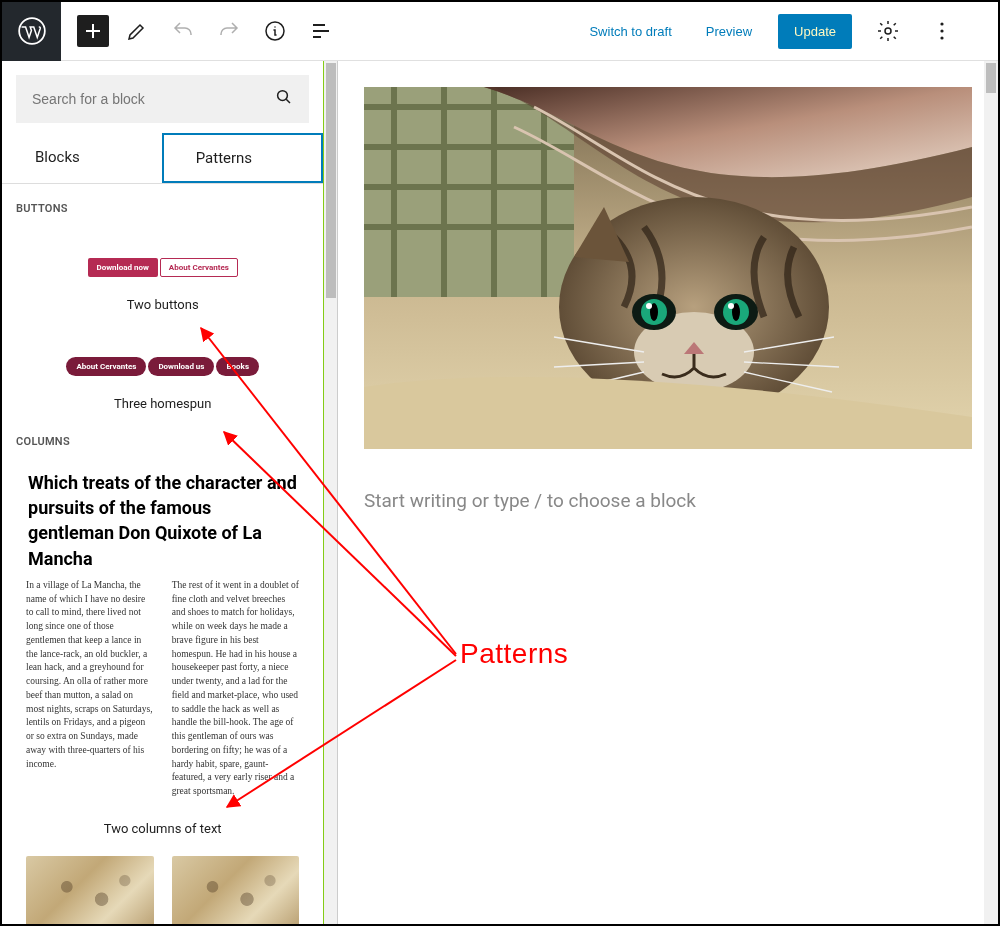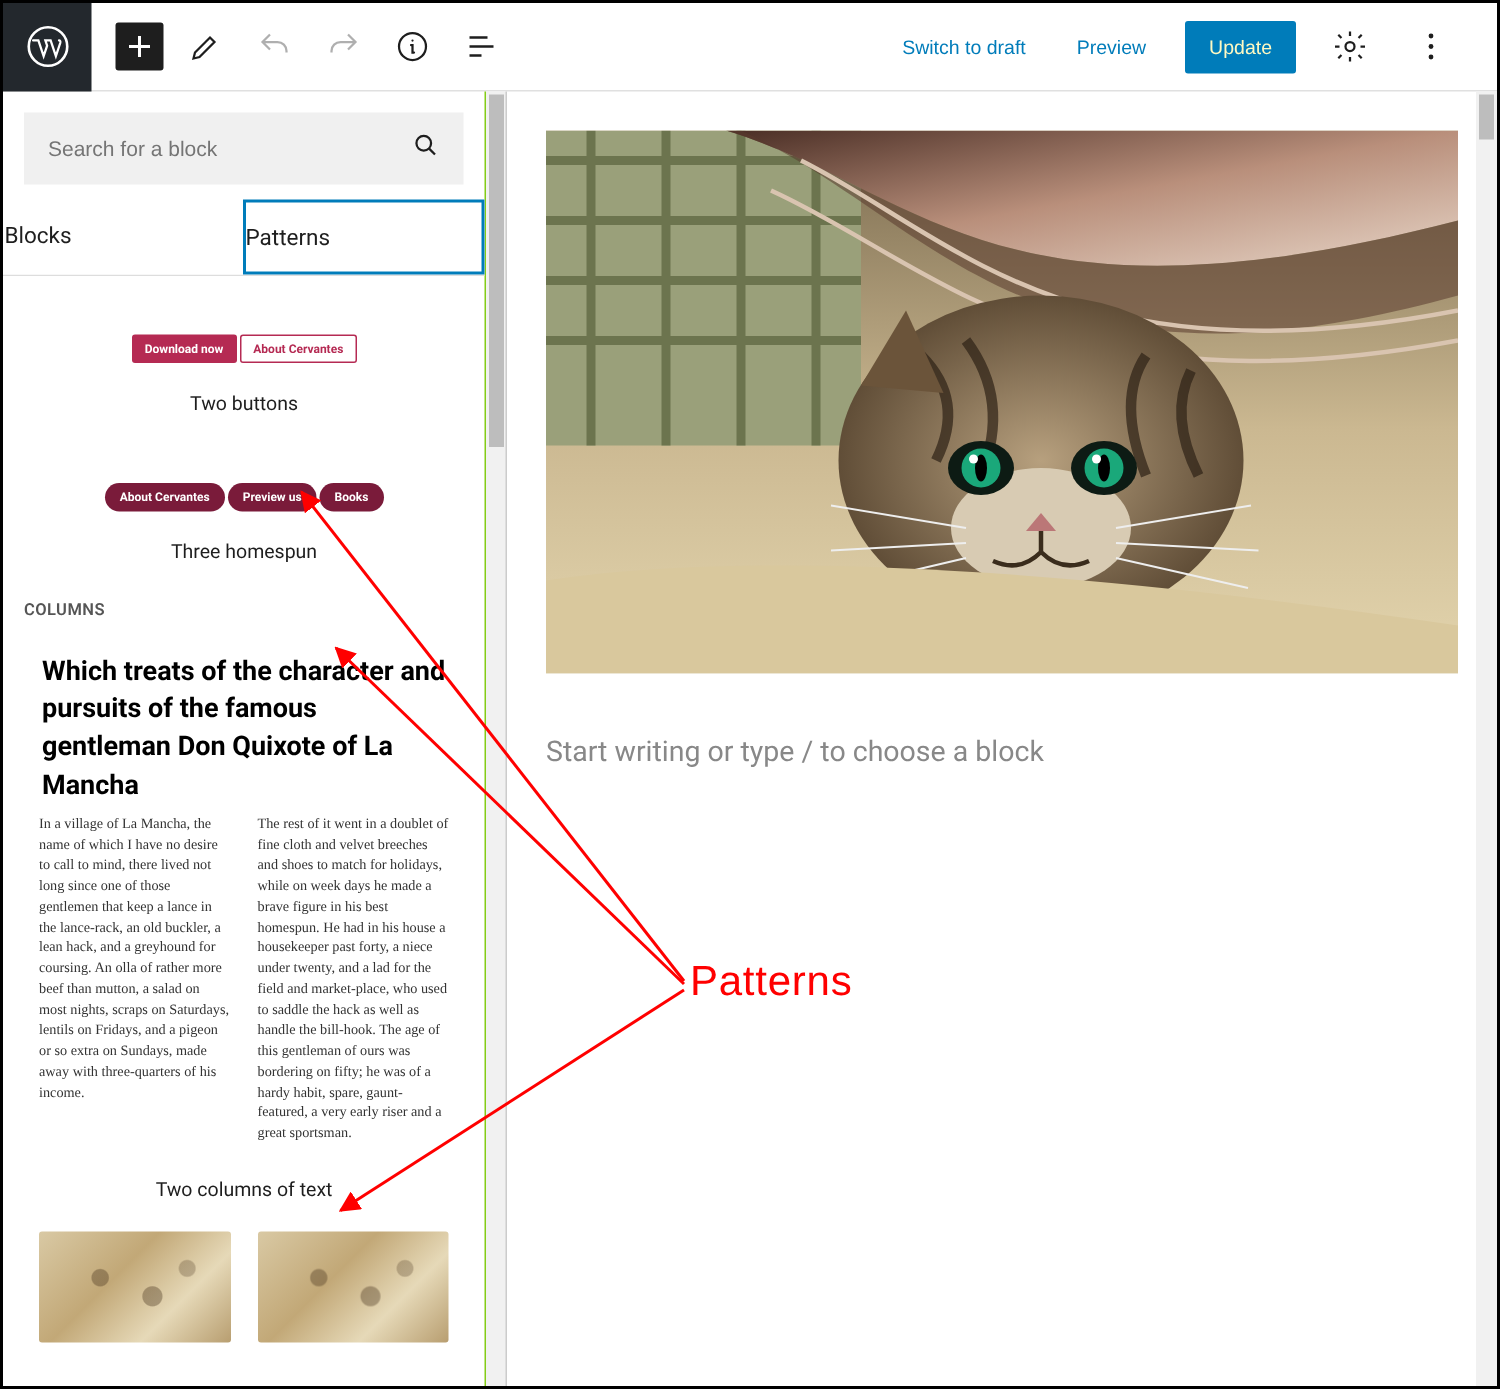--- a/index.html
+++ b/index.html
@@ -8,37 +8,37 @@
 
   
   .toolbar { height: 59px; display: flex; align-items: center; border-bottom: 1px solid #e0e0e0; }
   .wp-logo { width: 59px; height: 59px; background: #23282d; display: flex; align-items: center; justify-content: center; }
   .wp-logo svg { width: 28px; height: 28px; }
   .tb-left { display: flex; align-items: center; gap: 10px; padding-left: 16px; }
   .icon-btn { width: 36px; height: 36px; display: flex; align-items: center; justify-content: center; border: none; background: transparent; cursor: pointer; border-radius: 2px; }
   .icon-btn svg { width: 24px; height: 24px; }
   .add-btn { background: #1e1e1e; width: 32px; height: 32px; }
   .add-btn svg { width: 24px; height: 24px; }
-  .tb-right { margin-left: auto; display: flex; align-items: center; gap: 18px; padding-right: 26px; }
+  .tb-right { margin-left: auto; display: flex; align-items: center; gap: 18px; padding-right: 38px; }
   .link-btn { color: #007cba; background: none; border: none; font-size: 13px; cursor: pointer; padding: 6px 8px; }
   .update-btn { background: #007cba; color: #fef9c3; border: none; font-size: 13px; padding: 10px 16px; cursor: pointer; border-radius: 2px; }
 
   
   .body { display: flex; height: calc(100% - 59px); }
   .sidebar { width: 332px; border-right: 1px solid #84cc16; display: flex; flex-direction: column; position: relative; }
   .scroll-gutter { width: 14px; background: #f1f1f1; border-right: 1px solid #ccc; position: relative; }
   .scroll-thumb { position: absolute; left: 2px; top: 2px; width: 10px; height: 235px; background: #bdbdbd; border-radius: 0; }
   .editor { flex: 1; padding: 26px 26px 0 26px; position: relative; }
 
   .search-wrap { padding: 14px 14px 10px 14px; }
   .search { display: flex; align-items: center; background: #f0f0f0; height: 48px; padding: 0 16px; }
   .search input { flex: 1; border: none; background: transparent; font-size: 14px; color: #555; outline: none; }
 
   .tabs { display: flex; border-bottom: 1px solid #ddd; }
-  .tab { flex: 1; text-align: left; padding: 14px 0; font-size: 15px; color: #1e1e1e; background: #fff; cursor: pointer; border: 1px solid transparent; }
+  .tab { flex: 1; text-align: left; padding: 14px 32px; font-size: 15px; color: #1e1e1e; background: #fff; cursor: pointer; border: 1px solid transparent; }
   .tab.active { border: 2px solid #007cba; }
 
   .panel { flex: 1; overflow-y: auto; padding: 0; }
   .cat-title { font-size: 11px; font-weight: 600; color: #555; letter-spacing: 0.3px; padding: 18px 16px 4px 14px; text-transform: uppercase; }
 
   .pattern-preview { padding: 18px 16px 6px 16px; display: flex; flex-direction: column; align-items: center; }
   .preview-box { width: 100%; min-height: 60px; display: flex; align-items: center; justify-content: center; gap: 2px; padding: 14px 0; font-weight: bold; }
   .pv-label { font-size: 13px; color: #1e1e1e; margin-top: 0; }
 
   .btn-fill { background: #b52a53; color: #fff; font-size: 8px; padding: 5px 9px; border-radius: 2px; }
@@ -152,33 +152,34 @@
         </div>
       </div>
 
       <div class="tabs">
         <div class="tab">Blocks</div>
         <div class="tab active">Patterns</div>
       </div>
 
       <div class="panel">
 
+        <div class="cat-title">BUTTONS</div>
 
         <div class="pattern-preview">
           <div class="preview-box">
             <span class="btn-fill">Download now</span>
             <span class="btn-out">About Cervantes</span>
           </div>
           <div class="pv-label">Two buttons</div>
         </div>
 
         <div class="pattern-preview">
           <div class="preview-box">
             <span class="btn-pill">About Cervantes</span>
-            <span class="btn-pill">Preview us</span>
+            <span class="btn-pill">Download us</span>
             <span class="btn-pill">Books</span>
           </div>
           <div class="pv-label">Three homespun</div>
         </div>
 
         <div class="cat-title">COLUMNS</div>
 
         <div class="pattern-preview" style="align-items:stretch; padding:16px 24px 4px 24px;">
           <div class="cols-title">Which treats of the character and pursuits of the famous gentleman Don Quixote of La Mancha</div>
           <div class="cols-body">

